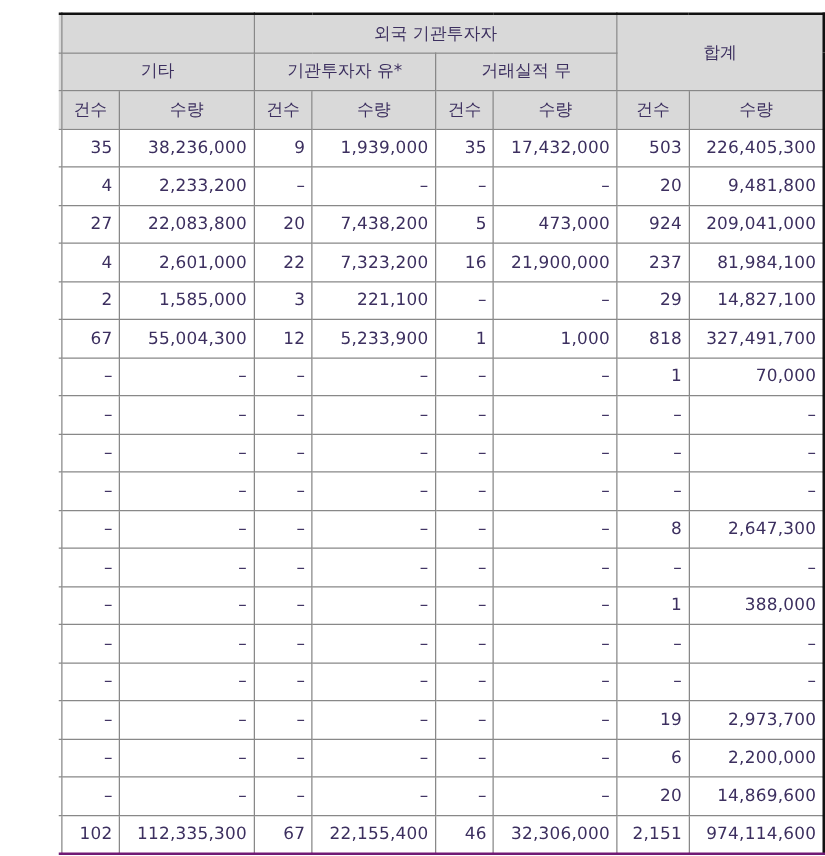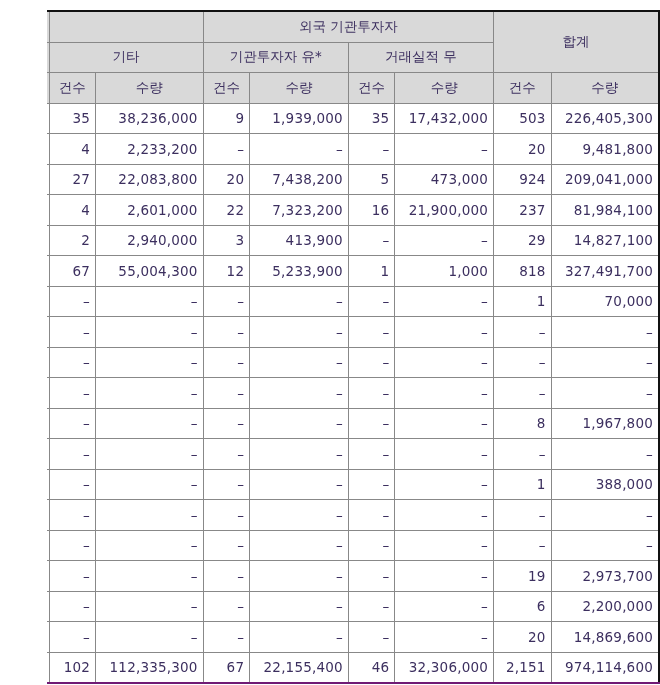--- a/index.html
+++ b/index.html
@@ -103,23 +103,23 @@
           <td>22</td>
           <td>7,323,200</td>
           <td>16</td>
           <td>21,900,000</td>
           <td>237</td>
           <td>81,984,100</td>
         </tr>
         <tr>
           <td class="lc"></td>
           <td>2</td>
-          <td>2,940,000</td>
+          <td>1,585,000</td>
           <td>3</td>
-          <td>413,900</td>
+          <td>221,100</td>
           <td>–</td>
           <td>–</td>
           <td>29</td>
           <td>14,827,100</td>
         </tr>
         <tr>
           <td class="lc"></td>
           <td>67</td>
           <td>55,004,300</td>
           <td>12</td>
@@ -175,21 +175,21 @@
         </tr>
         <tr>
           <td class="lc"></td>
           <td>–</td>
           <td>–</td>
           <td>–</td>
           <td>–</td>
           <td>–</td>
           <td>–</td>
           <td>8</td>
-          <td>1,967,800</td>
+          <td>2,647,300</td>
         </tr>
         <tr>
           <td class="lc"></td>
           <td>–</td>
           <td>–</td>
           <td>–</td>
           <td>–</td>
           <td>–</td>
           <td>–</td>
           <td>–</td>

